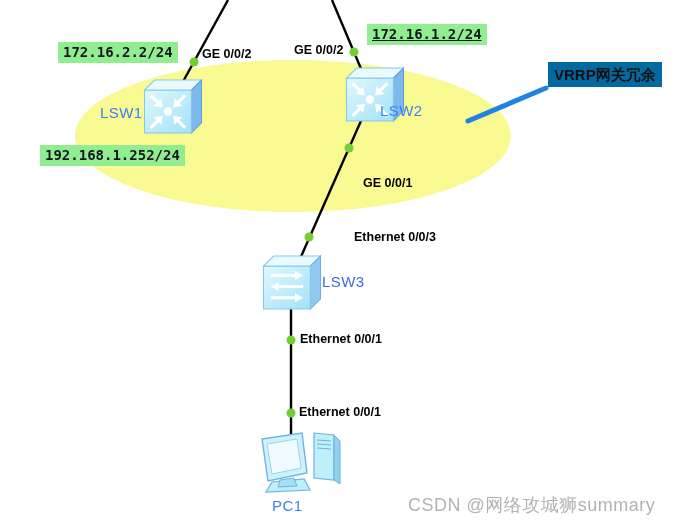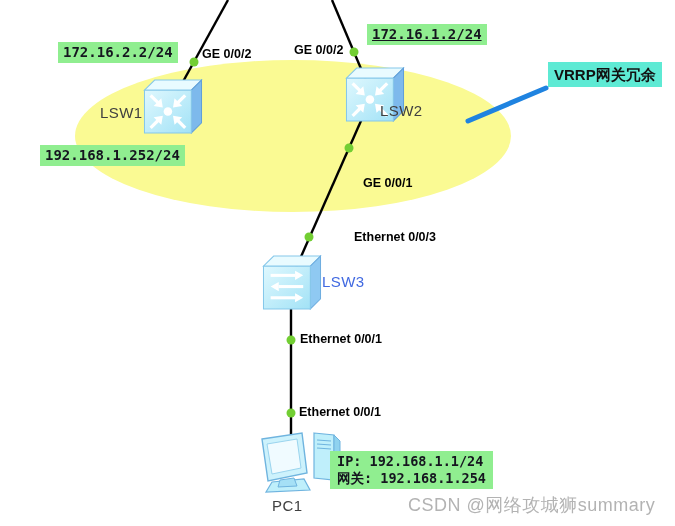--- a/index.html
+++ b/index.html
@@ -7,26 +7,26 @@
           font-family:"Liberation Sans",sans-serif;}
   .layer{position:absolute;left:0;top:0;width:675px;height:526px;}
   .dev{position:absolute;}
   .dev svg{display:block;}
   .glabel{position:absolute;background:#90EE90;color:#15151f;
           font-family:"DejaVu Sans Mono",monospace;font-weight:bold;font-size:14px;
           line-height:21px;padding:0 5px;white-space:nowrap;}
   .pcinfo{position:absolute;background:#90EE90;color:#15151f;
           font-family:"DejaVu Sans Mono",monospace;font-weight:bold;font-size:13.5px;
           line-height:17px;padding:2px 7px;white-space:nowrap;}
-  .vrrp{position:absolute;background:#5eead4;color:#111;
+  .vrrp{position:absolute;background:#0369a1;color:#111;
         font-family:"Liberation Sans",sans-serif;font-weight:bold;font-size:15px;
         line-height:25px;padding:0 6px;white-space:nowrap;}
   .plabel{position:absolute;color:#000;font-family:"Liberation Sans",sans-serif;
           font-weight:600;font-size:12.5px;white-space:nowrap;}
-  .dname{position:absolute;color:#404040;font-size:15px;letter-spacing:.4px;white-space:nowrap;}
+  .dname{position:absolute;color:#3b82f6;font-size:15px;letter-spacing:.4px;white-space:nowrap;}
   .dname.blue{color:#4169E1;text-align:right;}
   .watermark{position:absolute;color:#b3b3b3;font-size:18px;letter-spacing:.5px;white-space:nowrap;}
 </style>
 </head>
 <body>
 
 <div class="canvas">
 
   <svg class="layer" viewBox="0 0 675 526">
     <ellipse cx="293" cy="136" rx="218" ry="76" fill="#FAFA93"></ellipse>
@@ -112,24 +112,20 @@
       <polygon points="22,52 36,50 39,58 20,59" fill="#A5E0F6" stroke="#6FB4DF" stroke-width="1"></polygon>
     </svg></span>
   </div>
 
   <div class="glabel" style="left:58px;top:42px;">172.16.2.2/24</div>
   <div class="glabel" style="left:367px;top:24px;text-decoration:underline;">172.16.1.2/24</div>
   <div class="glabel" style="left:40px;top:145px;">192.168.1.252/24</div>
 
   <div class="vrrp" style="left:548px;top:62px;">VRRP网关冗余</div>
 
-  <div class="pcinfo" style="left:330px;top:451px;">
-    <div>IP: 192.168.1.1/24</div>
-    <div>网关: 192.168.1.254</div>
-  </div>
 
   <div class="plabel" style="left:202px;top:47px;">GE 0/0/2</div>
   <div class="plabel" style="left:294px;top:43px;">GE 0/0/2</div>
   <div class="plabel" style="left:363px;top:176px;">GE 0/0/1</div>
   <div class="plabel" style="left:322px;top:230px;margin-left:32px;">Ethernet 0/0/3</div>
   <div class="plabel" style="left:300px;top:332px;">Ethernet 0/0/1</div>
   <div class="plabel" style="left:299px;top:405px;">Ethernet 0/0/1</div>
 
   <div class="dname" style="left:100px;top:104px;">LSW1</div>
   <div class="dname" style="left:380px;top:102px;">LSW2</div>

